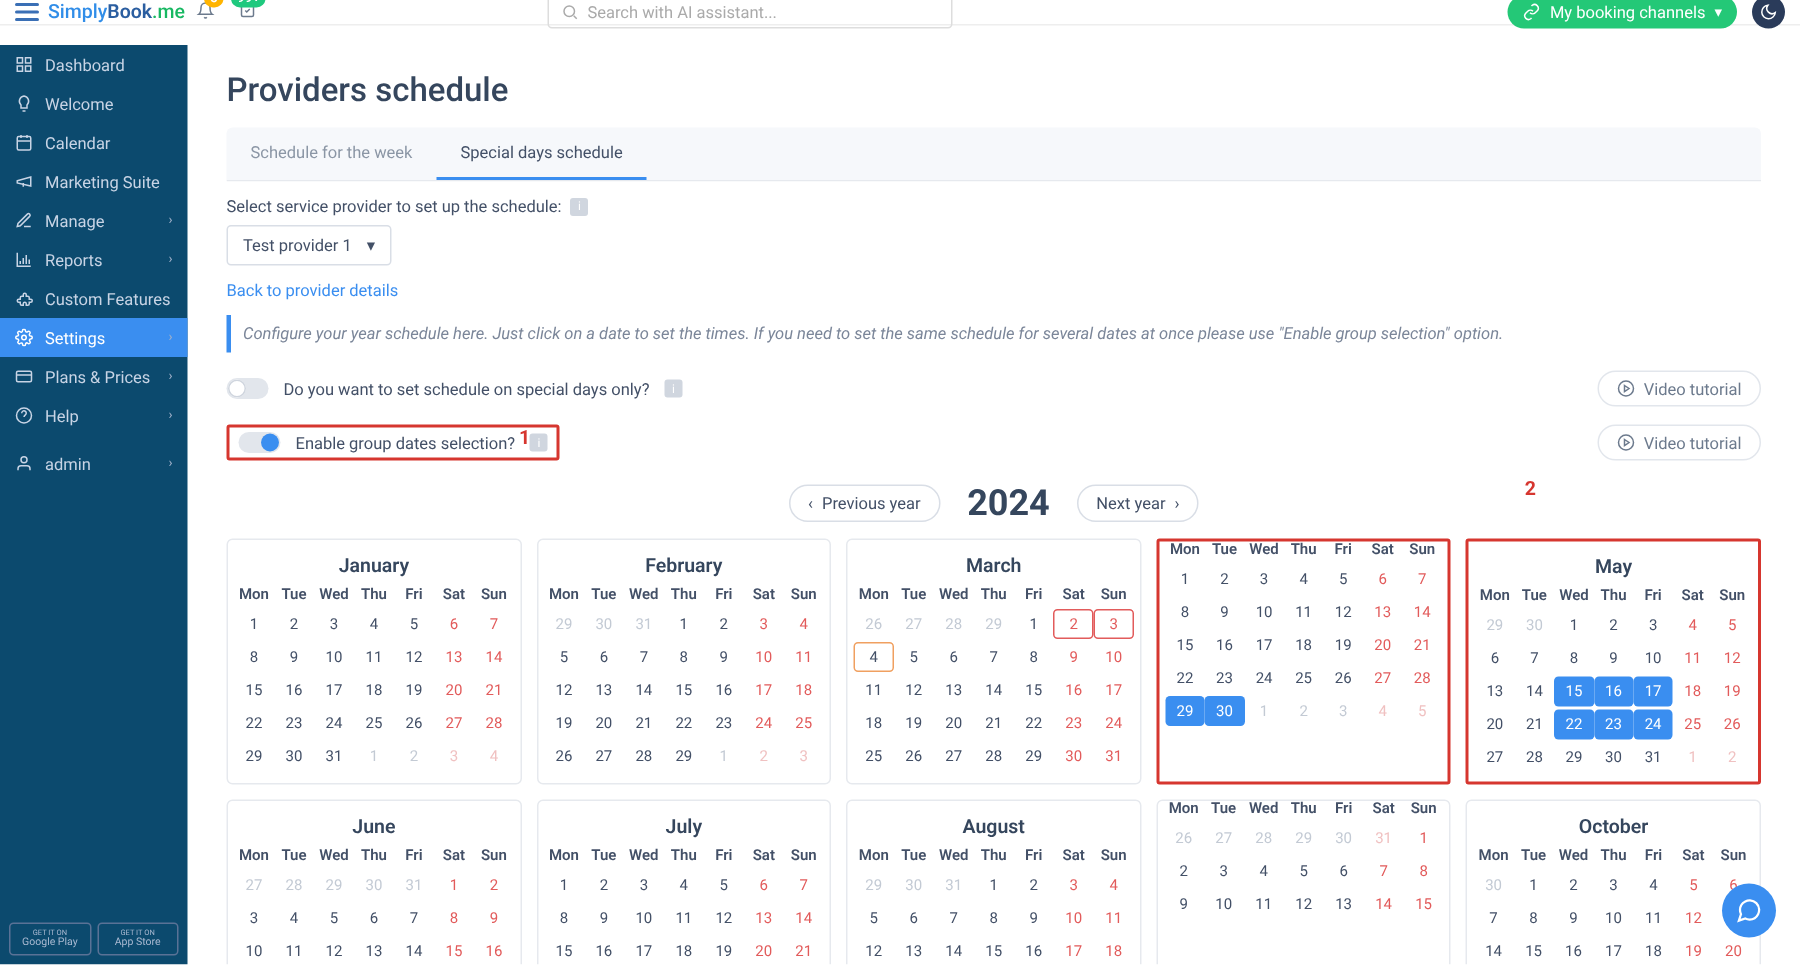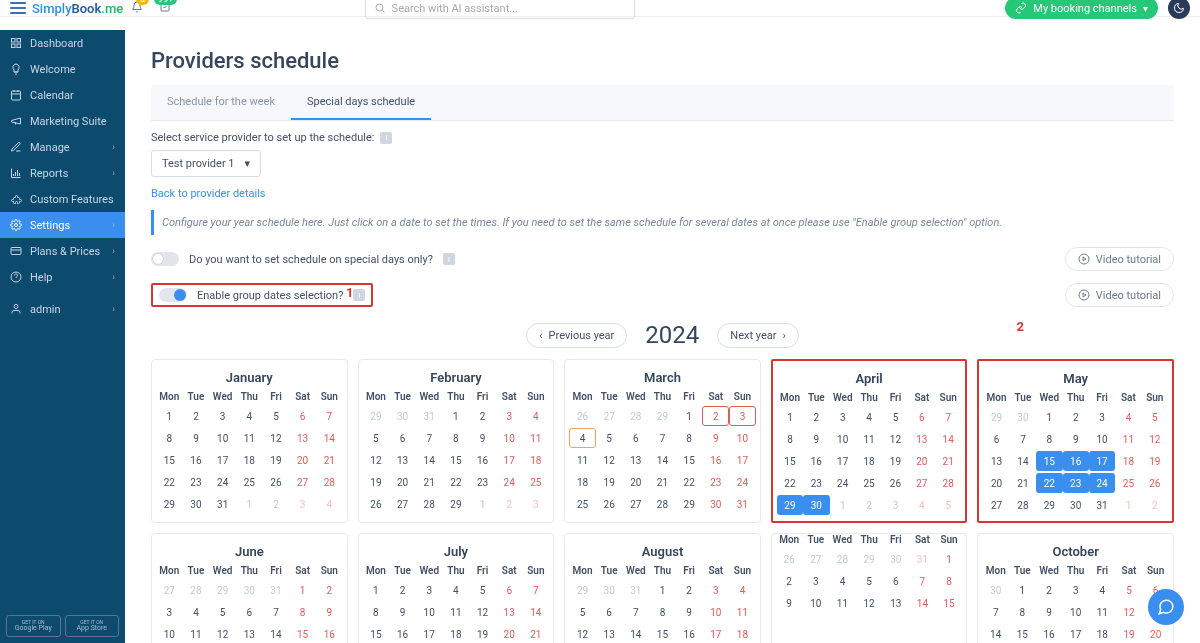--- a/index.html
+++ b/index.html
@@ -40,21 +40,21 @@
 .toggle{width:28px;height:14px;border-radius:7px;background:#e2e6ec;position:relative}
 .toggle::after{content:"";position:absolute;width:12px;height:12px;background:#fff;border-radius:50%;top:1px;left:1px;box-shadow:0 0 0 1px #cfd5de inset}
 .toggle.on::after{left:auto;right:1px;background:#3a8ef0;box-shadow:none}
 .vt-btn{margin-left:auto;border:1px solid #e2e6ec;border-radius:14px;height:24px;padding:0 12px;display:flex;align-items:center;gap:6px;font-size:11px;color:#6c7a8d;cursor:pointer}
 .highlight-box{border:2px solid #d6362f;padding:3px 6px;border-radius:2px}
 .marker{position:absolute;color:#d6362f;font-weight:700;font-size:13px}
 .info-icon{width:12px;height:12px;background:#d0d6df;border-radius:2px;display:inline-flex;align-items:center;justify-content:center;font-size:8px;color:#fff;font-style:normal}
 
 .year-nav{display:flex;align-items:center;justify-content:center;gap:18px;margin-top:14px}
 .nav-btn{border:1px solid #d9dee6;border-radius:14px;padding:5px 12px;font-size:11px;color:#435067;display:flex;align-items:center;gap:6px;cursor:pointer}
-.year{font-size:24px;color:#35465d;font-weight:400}
+.year{font-size:24px;color:#35465d;font-weight:700}
 
 .cal-wrap{display:grid;grid-template-columns:repeat(5,1fr);gap:10px;margin-top:10px}
 .month{border:1px solid #e6e9ee;border-radius:4px;padding-bottom:6px}
 .month .mname{font-size:13px;font-weight:600;color:#35465d;text-align:center;padding:10px 0 6px}
 .wd{display:grid;grid-template-columns:repeat(7,1fr);text-align:center;font-size:10px;font-weight:600;color:#435067;padding:0 4px;margin-bottom:4px}
 .days{display:grid;grid-template-columns:repeat(7,1fr);text-align:center;font-size:10px;padding:0 4px;gap:2px 0}
 .days span{height:20px;display:flex;align-items:center;justify-content:center;color:#435067;border-radius:3px;cursor:pointer}
 .days span.mute{color:#c3cad4}
 .days span.we{color:#e25b5b}
 .days span.mute.we{color:#f0c1c1}
@@ -416,21 +416,20 @@
           <span class="">25</span>
           <span class="">26</span>
           <span class="">27</span>
           <span class="">28</span>
           <span class="">29</span>
           <span class="we">30</span>
           <span class="we">31</span>
         </div>
       </div>
       <div class="month sel-outline">
-        <div class="mname">April</div>
         <div class="wd">
           <span>Mon</span>
           <span>Tue</span>
           <span>Wed</span>
           <span>Thu</span>
           <span>Fri</span>
           <span>Sat</span>
           <span>Sun</span>
         </div>
         <div class="days">

